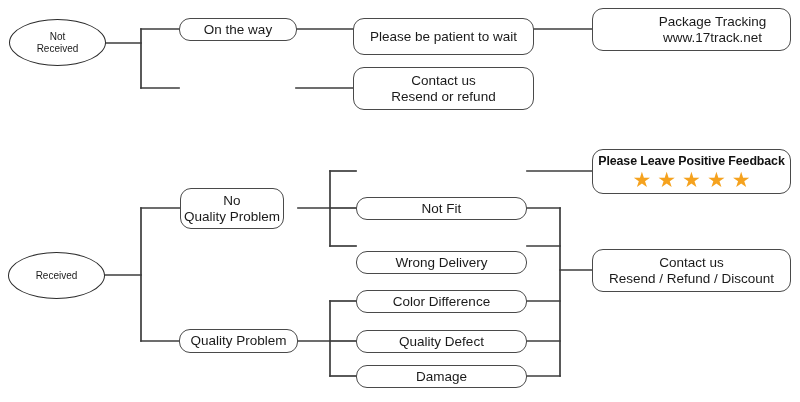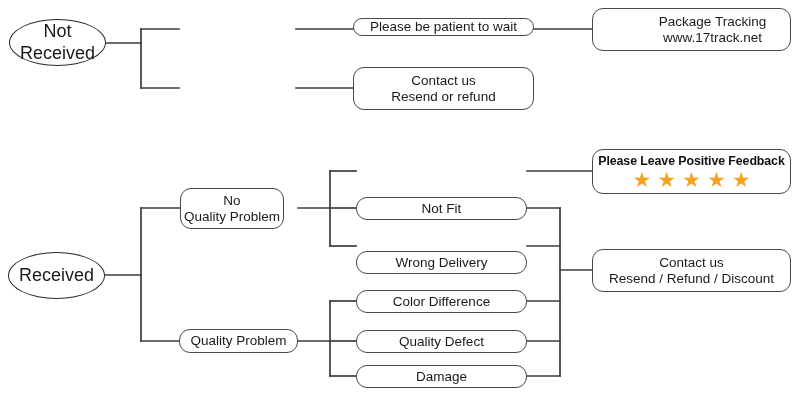--- a/index.html
+++ b/index.html
@@ -36,21 +36,21 @@
     white-space: pre-line;
   }
   .rbox {
     border: 1.6px solid #4a4a4a;
     border-radius: 11px;
     font-size: 13.5px;
   }
   .ellipse {
     border: 1.4px solid #2b2b2b;
     border-radius: 50%;
-    font-size: 18px;
+    font-size: 10px;
   }
   .feedback-box {
     border: 1.8px solid #4a4a4a;
     border-radius: 11px;
     flex-direction: column;
     justify-content: center;
     padding: 2px 0 1px 0;
   }
   .feedback-title {
     font-size: 12.4px;
@@ -116,22 +116,23 @@
       <line x1="527" y1="341" x2="560" y2="341"></line>
       <line x1="527" y1="376" x2="560" y2="376"></line>
       <line x1="560" y1="208" x2="560" y2="376"></line>
       <line x1="560" y1="270" x2="592" y2="270"></line>
     </g>
   </svg>
 
   <div class="node ellipse" style="left:9px; top:19px; width:97px; height:47px;">Not
 Received</div>
 
+  <div class="node rbox" style="left:179px; top:18px; width:118px; height:23px;">On the way</div>
 
-  <div class="node rbox" style="left:353px; top:18px; width:181px; height:18px;">Please be patient to wait</div>
+  <div class="node rbox" style="left:353px; top:18px; width:181px; height:37px;">Please be patient to wait</div>
 
   <div class="node rbox" style="left:592px; top:8px; width:199px; height:43px;padding-left:42px;">Package Tracking
 www.17track.net</div>
 
 
   <div class="node rbox" style="left:353px; top:67px; width:181px; height:43px;">Contact us
 Resend or refund</div>
 
   <div class="node ellipse" style="left:8px; top:252px; width:97px; height:47px;">Received</div>
 

